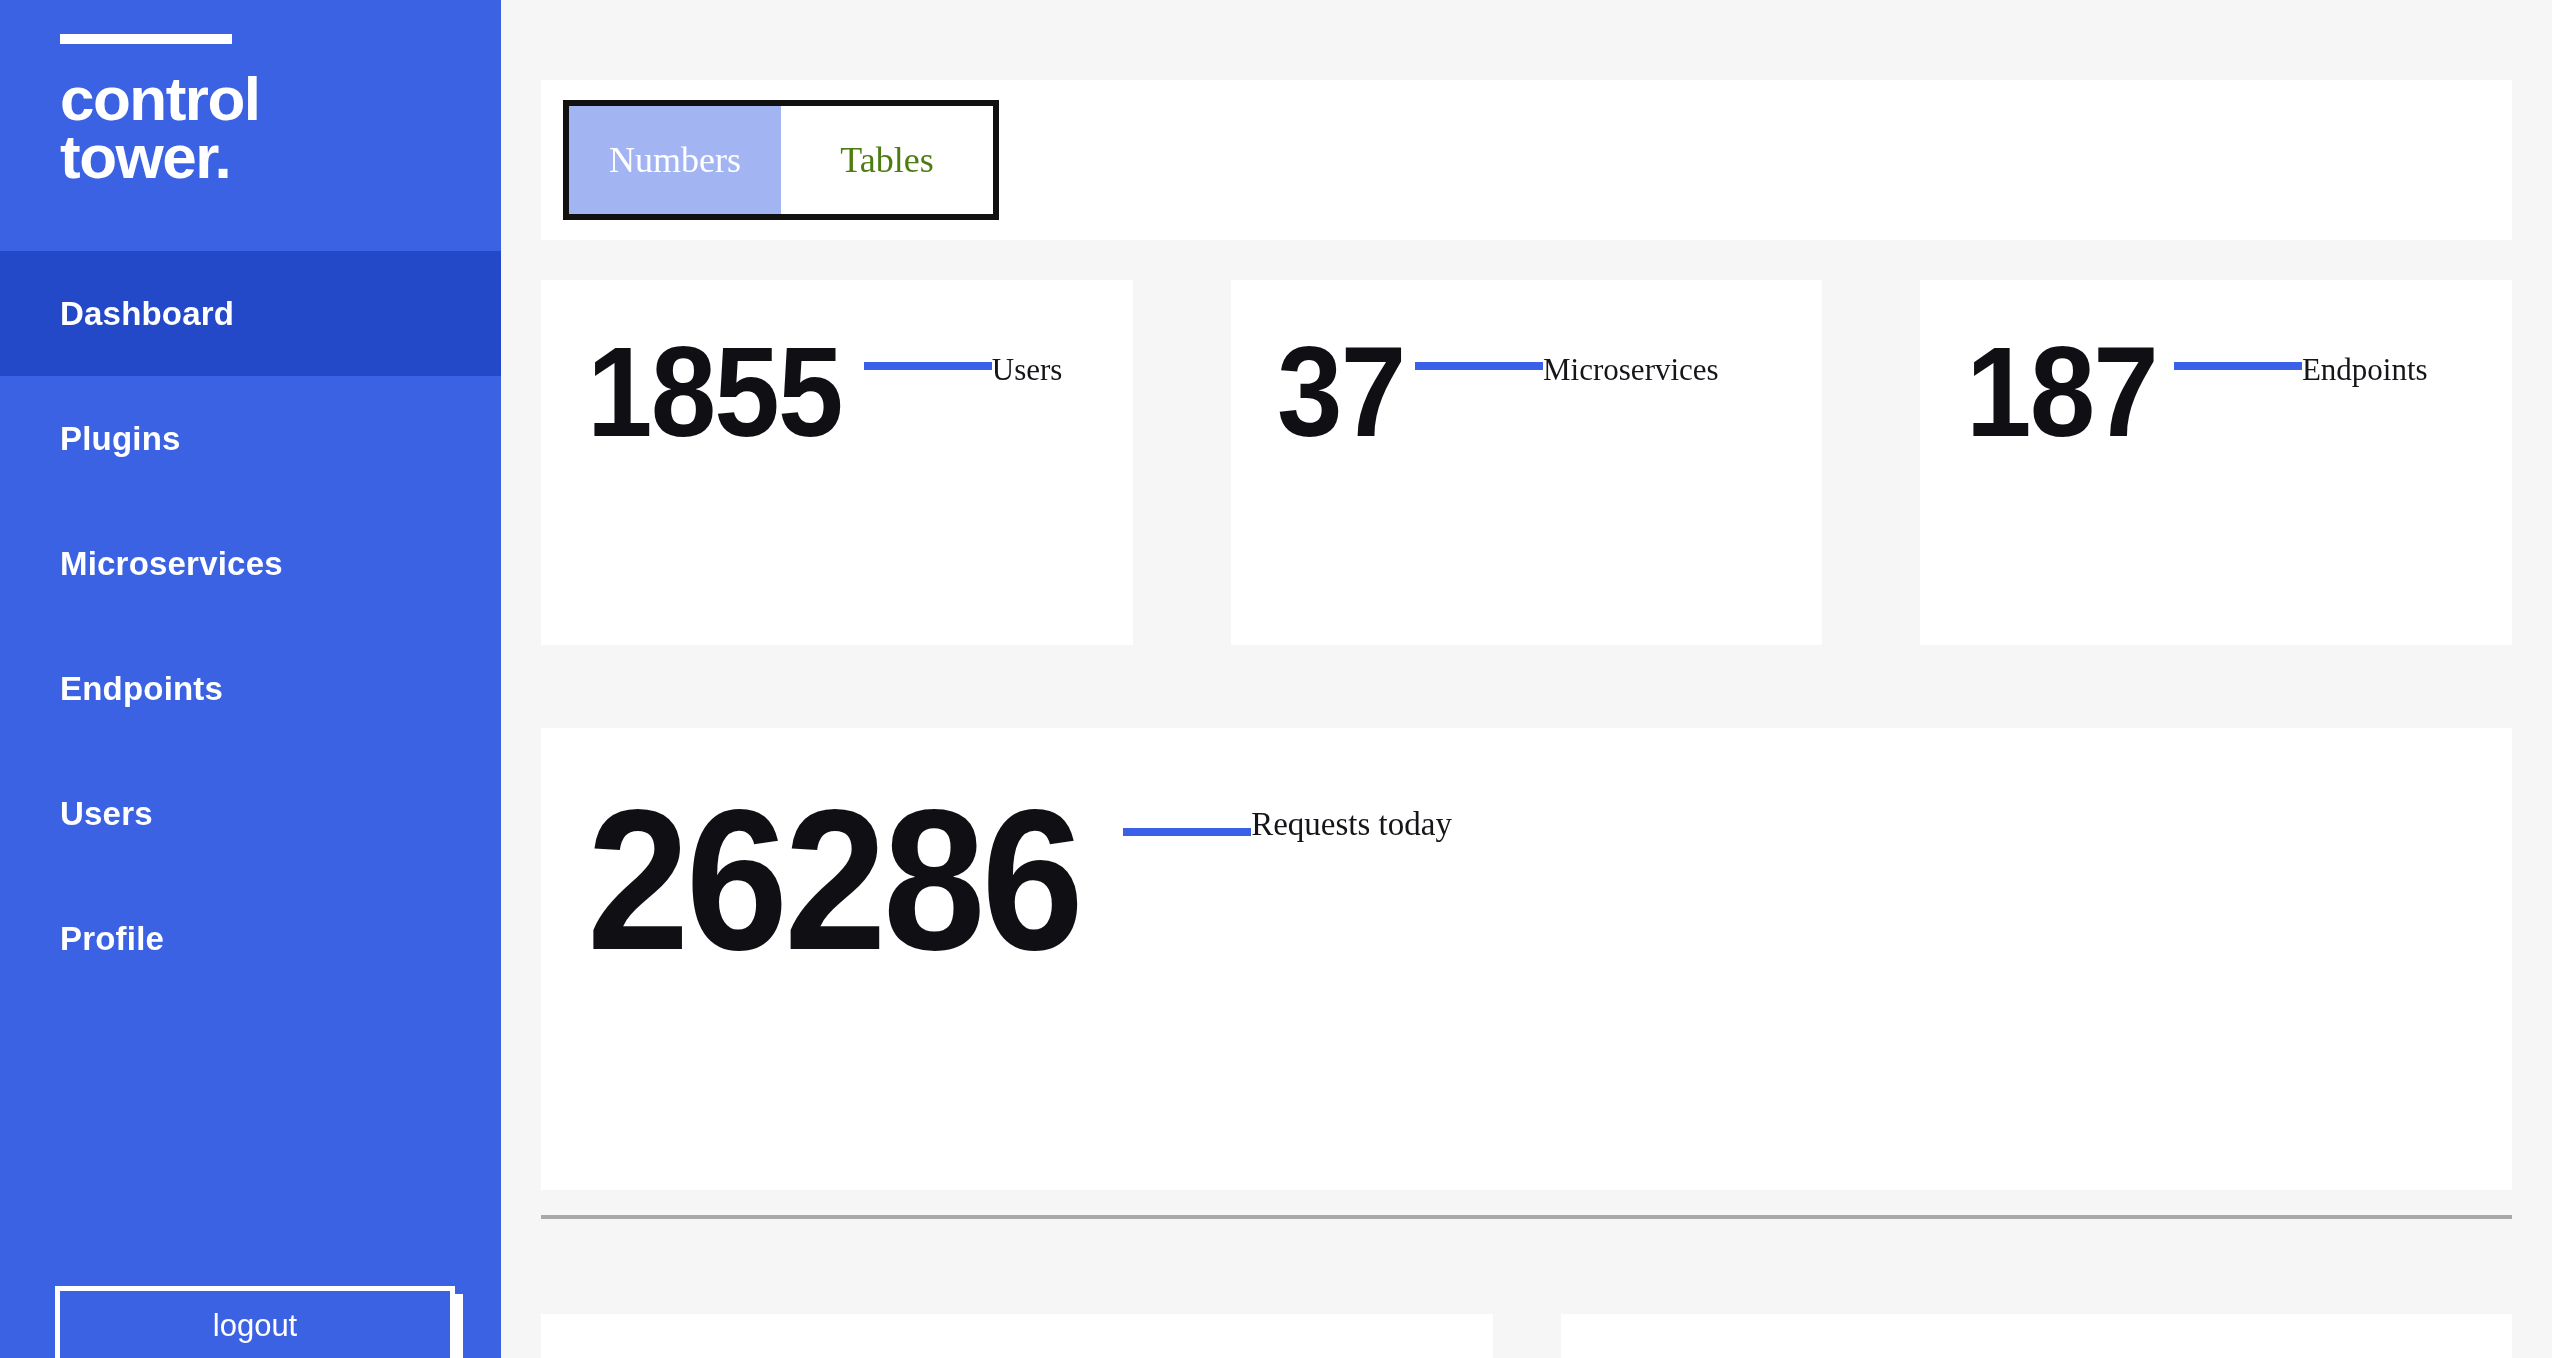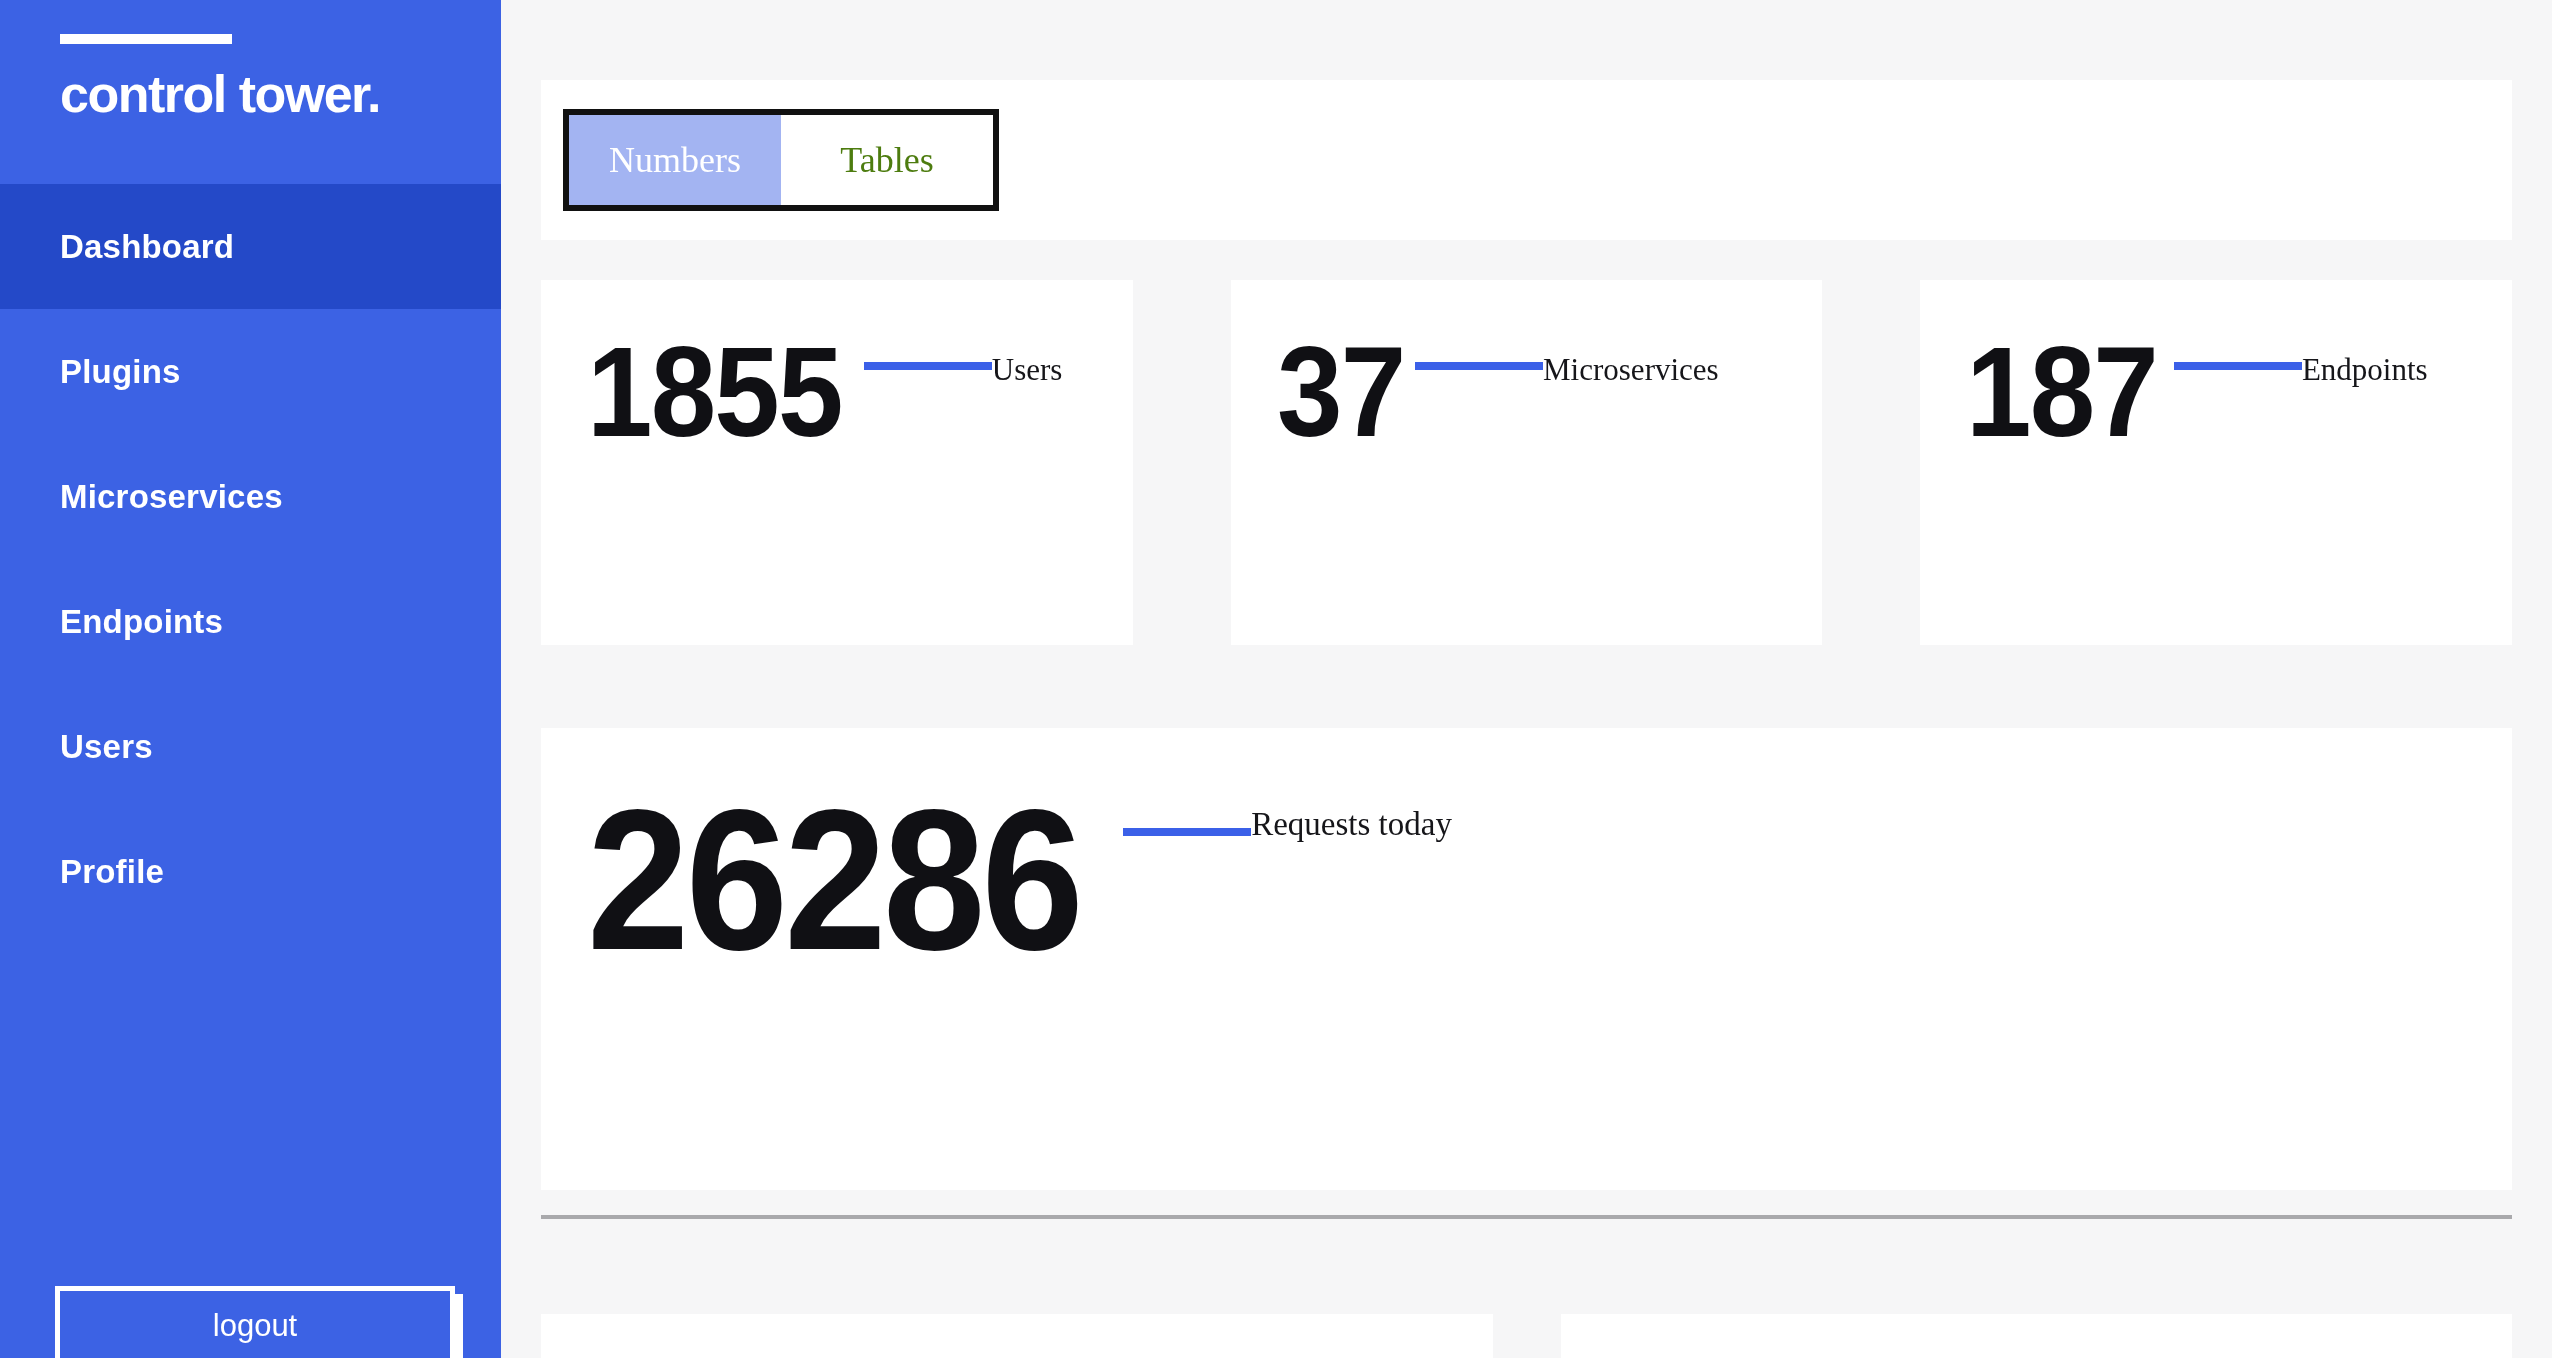--- a/index.html
+++ b/index.html
@@ -17,21 +17,21 @@
     display:flex; flex-direction:column;
     position:relative;
   }
   .brand { padding:34px 60px 0 60px; }
   .brand-rule {
     width:172px; height:10px; background:#ffffff;
     margin-bottom:26px;
   }
   .brand-title {
     color:#ffffff;
-    font-size:52px;
+    font-size:62px;
     font-weight:bold;
     line-height:0.93;
     letter-spacing:-1.5px;
   }
   .nav { margin-top:66px; display:flex; flex-direction:column; }
   .nav-item {
     height:125px;
     display:flex; align-items:center;
     padding-left:60px;
     color:#ffffff;
@@ -71,21 +71,21 @@
   .tabbar {
     background:#ffffff;
     margin-top:80px;
     height:160px;
     display:flex; align-items:center;
     padding-left:22px;
   }
   .toggle {
     display:flex;
     border:6px solid #111111;
-    height:102px;
+    height:120px;
   }
   .toggle-btn {
     font-family:"Liberation Serif", serif;
     font-size:36px;
     display:flex; align-items:center; justify-content:center;
     cursor:pointer;
     background:#ffffff;
     color:#4d7c0f;
     padding:0 36px;
     min-width:212px;

